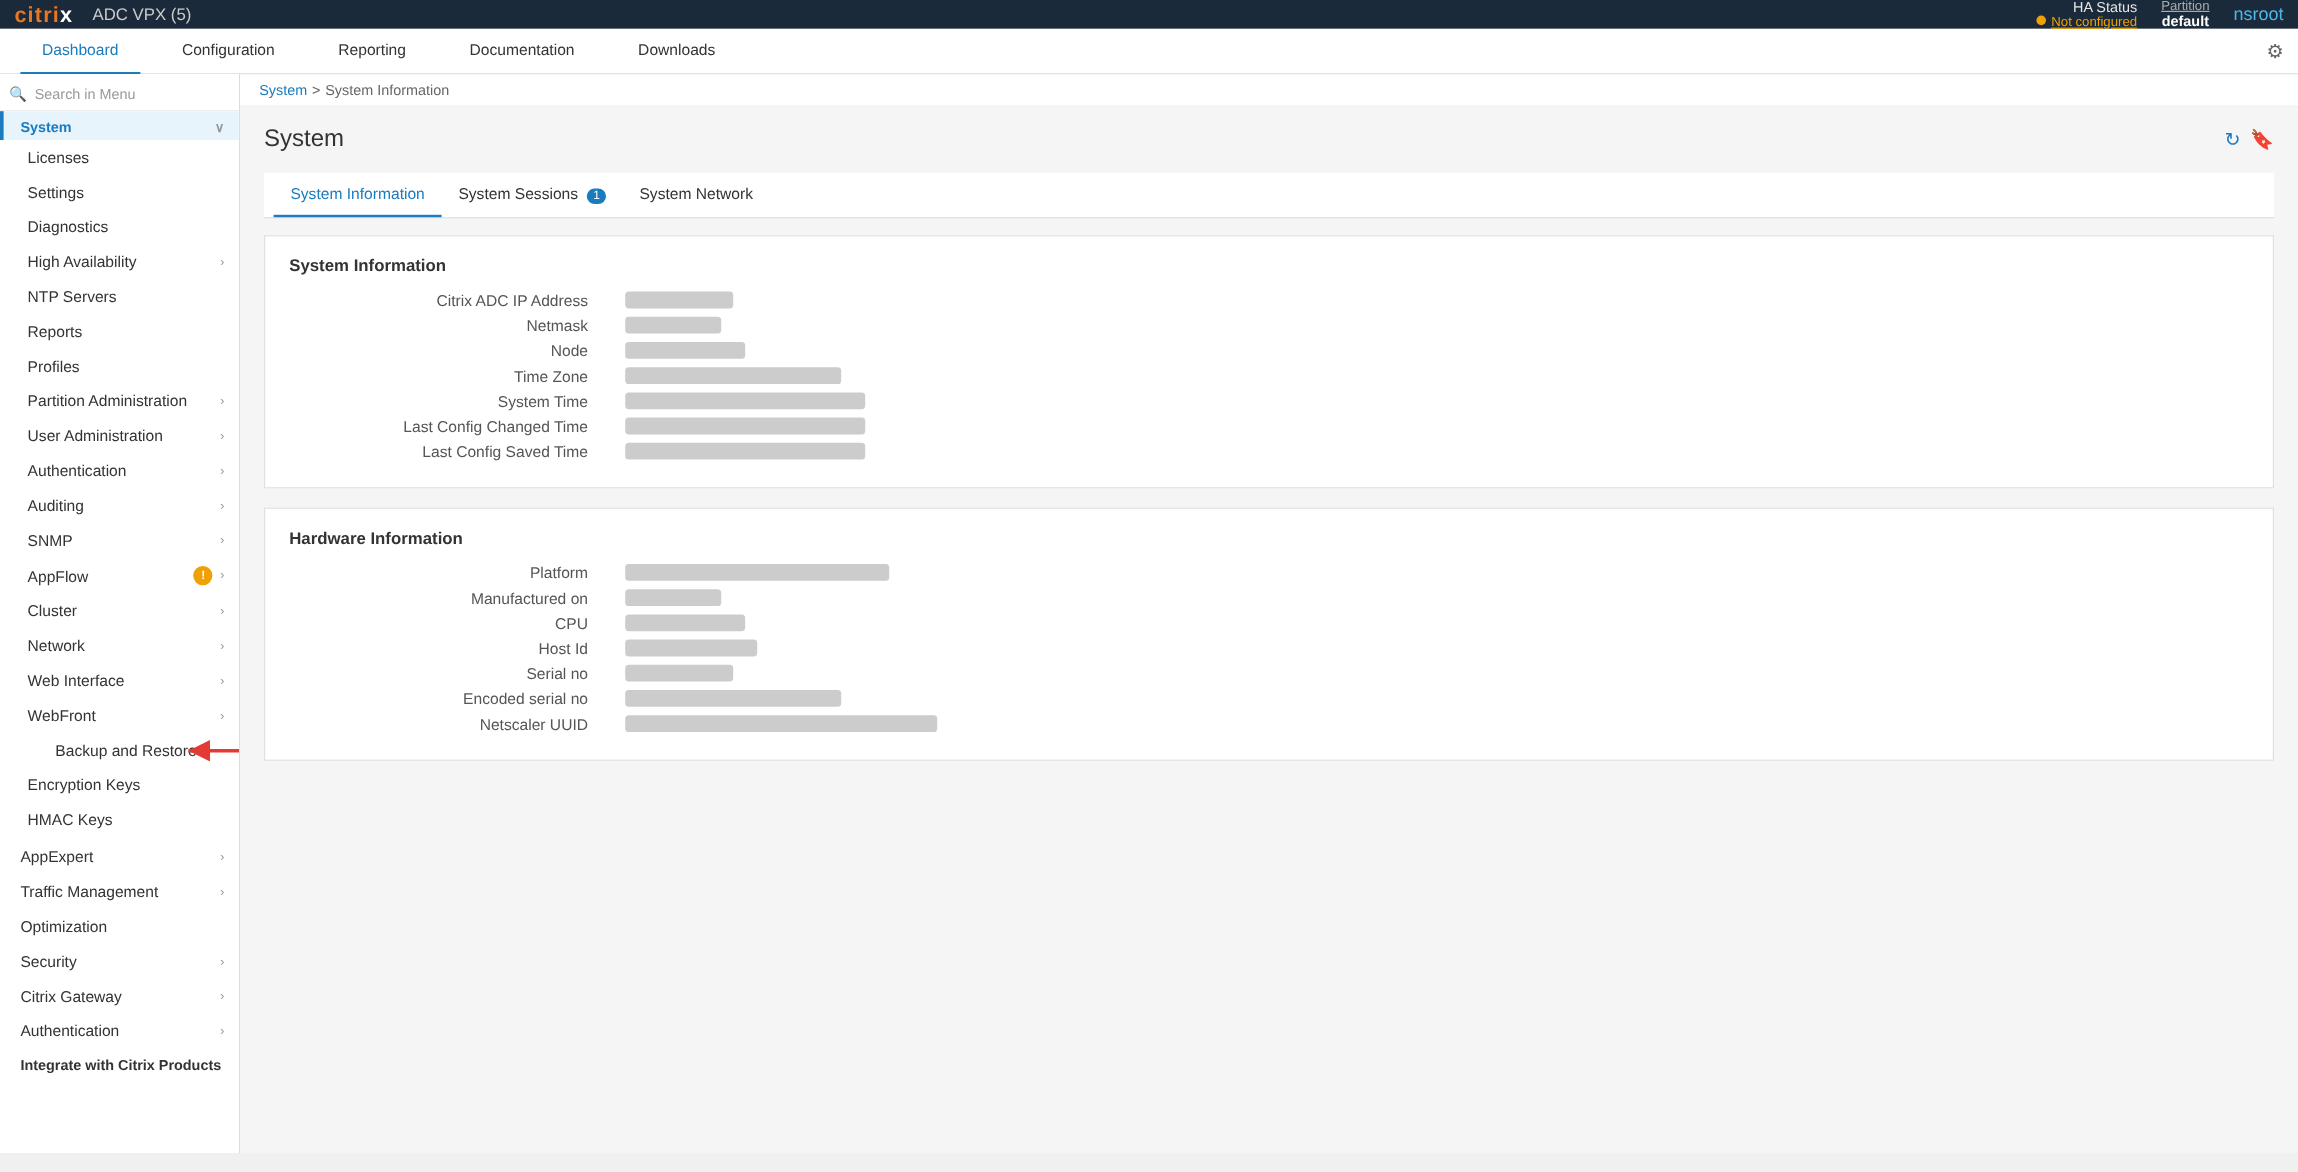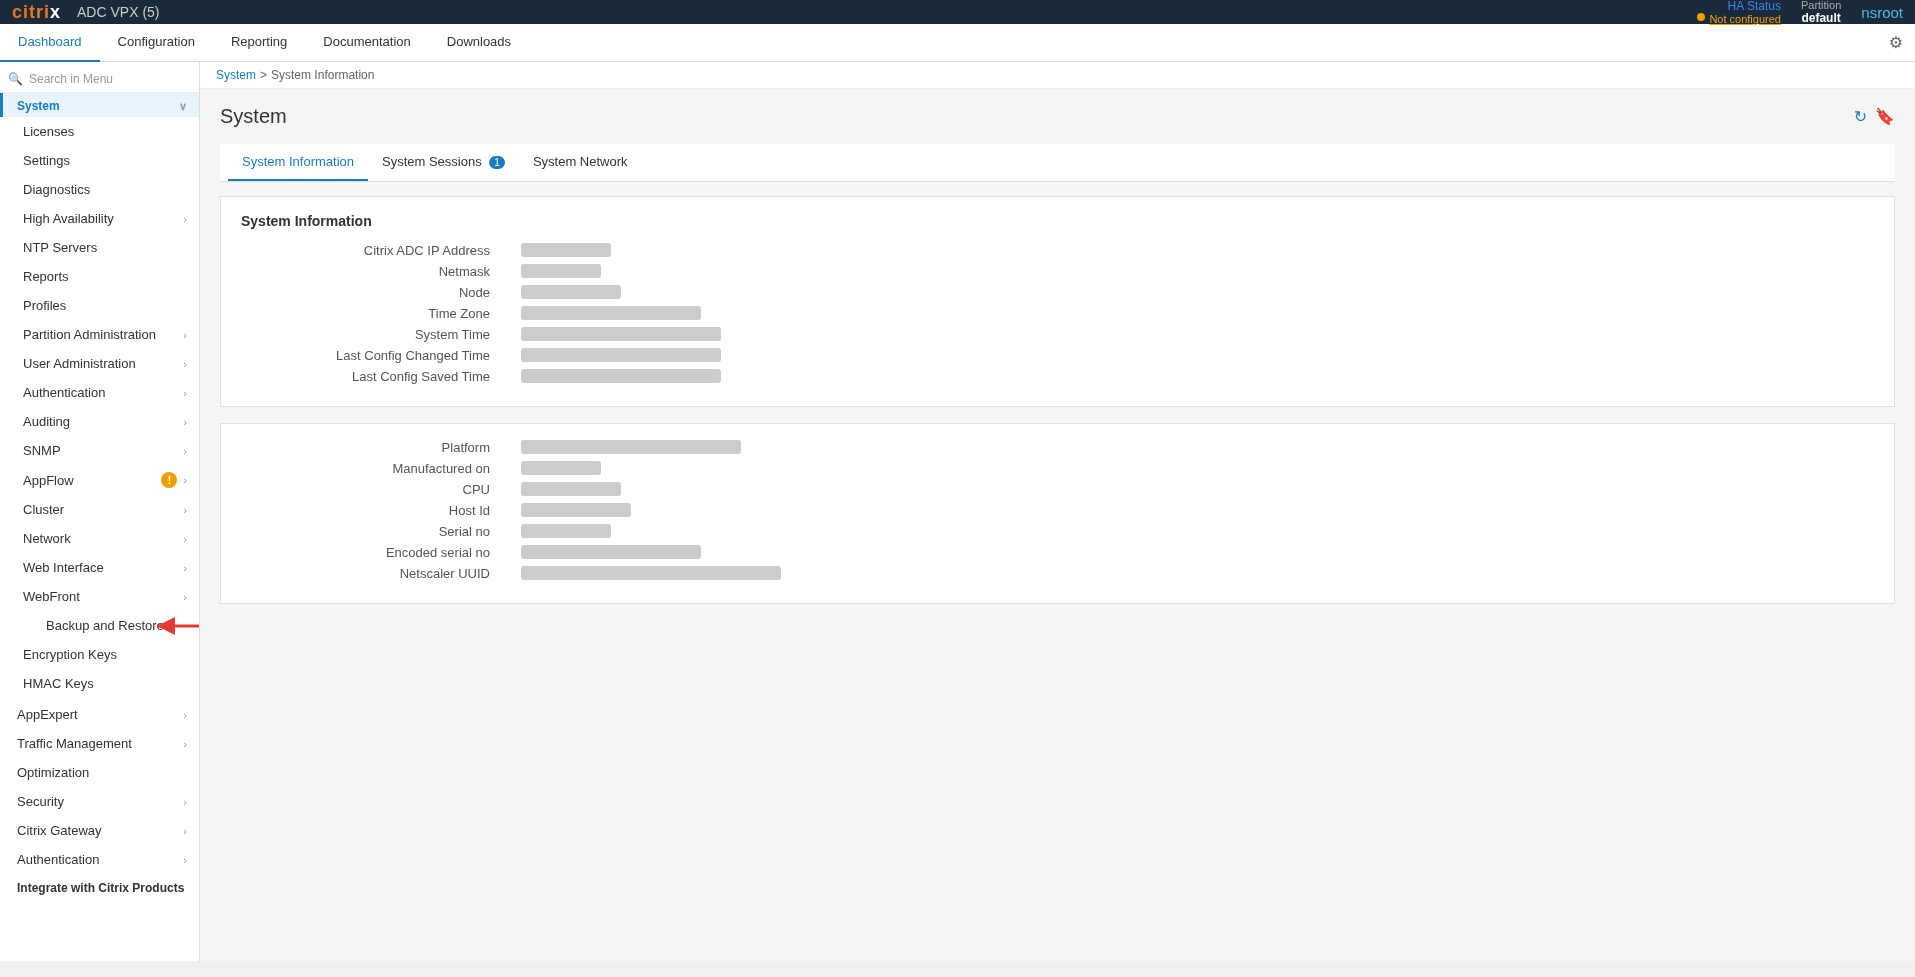--- a/index.html
+++ b/index.html
@@ -14,25 +14,25 @@
       padding: 0 12px;
       color: #fff;
       justify-content: space-between;
     }
     .top-header-left { display: flex; align-items: center; gap: 16px; }
     .citrix-logo { color: #fff; font-size: 18px; font-weight: bold; letter-spacing: 1px; }
     .citrix-logo span { color: #e87722; }
     .app-title { color: #ccc; font-size: 14px; }
     .top-header-right { display: flex; align-items: center; gap: 20px; font-size: 12px; }
     .ha-status { display: flex; flex-direction: column; align-items: flex-end; }
-    .ha-status-title { font-size: 12px; color: #3b82f6; }
+    .ha-status-title { font-size: 12px; color: #e5e5e5; }
     .ha-status-value { font-size: 11px; color: #f0a000; display: flex; gap: 4px; text-decoration: underline; }
     .ha-dot { width: 8px; height: 8px; border-radius: 50%; background: #f0a000; display: inline-block; }
     .partition-info { display: flex; flex-direction: column; align-items: center; }
-    .partition-label { font-size: 11px; color: #aaa; }
+    .partition-label { font-size: 11px; color: #aaa; text-decoration: underline; }
     .partition-value { font-size: 12px; color: #fff; font-weight: bold; }
     .user-info { color: #4db8e8; font-size: 15px; }
 
     
     .nav-bar {
       background: #fff;
       height: 38px;
       display: flex;
       align-items: center;
       border-bottom: 1px solid #ddd;
@@ -40,20 +40,21 @@
     }
     .nav-item {
       padding: 0 18px;
       height: 38px;
       display: flex;
       align-items: center;
       cursor: pointer;
       font-size: 13px;
       color: #333;
       border-bottom: 2px solid transparent;
+      margin-left: 17px;
     }
     .nav-item.active { border-bottom: 2px solid #1a7bbf; color: #1a7bbf; }
     .nav-right { margin-left: auto; padding-right: 12px; }
     .settings-icon { font-size: 16px; color: #666; cursor: pointer; }
 
     
     .main-layout { display: flex; height: calc(977px - 78px); }
 
     
     .sidebar {
@@ -435,20 +436,21 @@
             <div class="info-value"><span class="blurred" style="width:200px;">redacted</span></div>
           </div>
           <div class="info-row">
             <div class="info-label">Last Config Saved Time</div>
             <div class="info-value"><span class="blurred" style="width:200px;">redacted</span></div>
           </div>
         </div>
       </div>
 
       <div class="info-section">
+        <div class="info-section-title">Hardware Information</div>
         <div class="info-table">
           <div class="info-row">
             <div class="info-label">Platform</div>
             <div class="info-value"><span class="blurred" style="width:220px;">redacted</span></div>
           </div>
           <div class="info-row">
             <div class="info-label">Manufactured on</div>
             <div class="info-value"><span class="blurred" style="width:80px;">redacted</span></div>
           </div>
           <div class="info-row">

